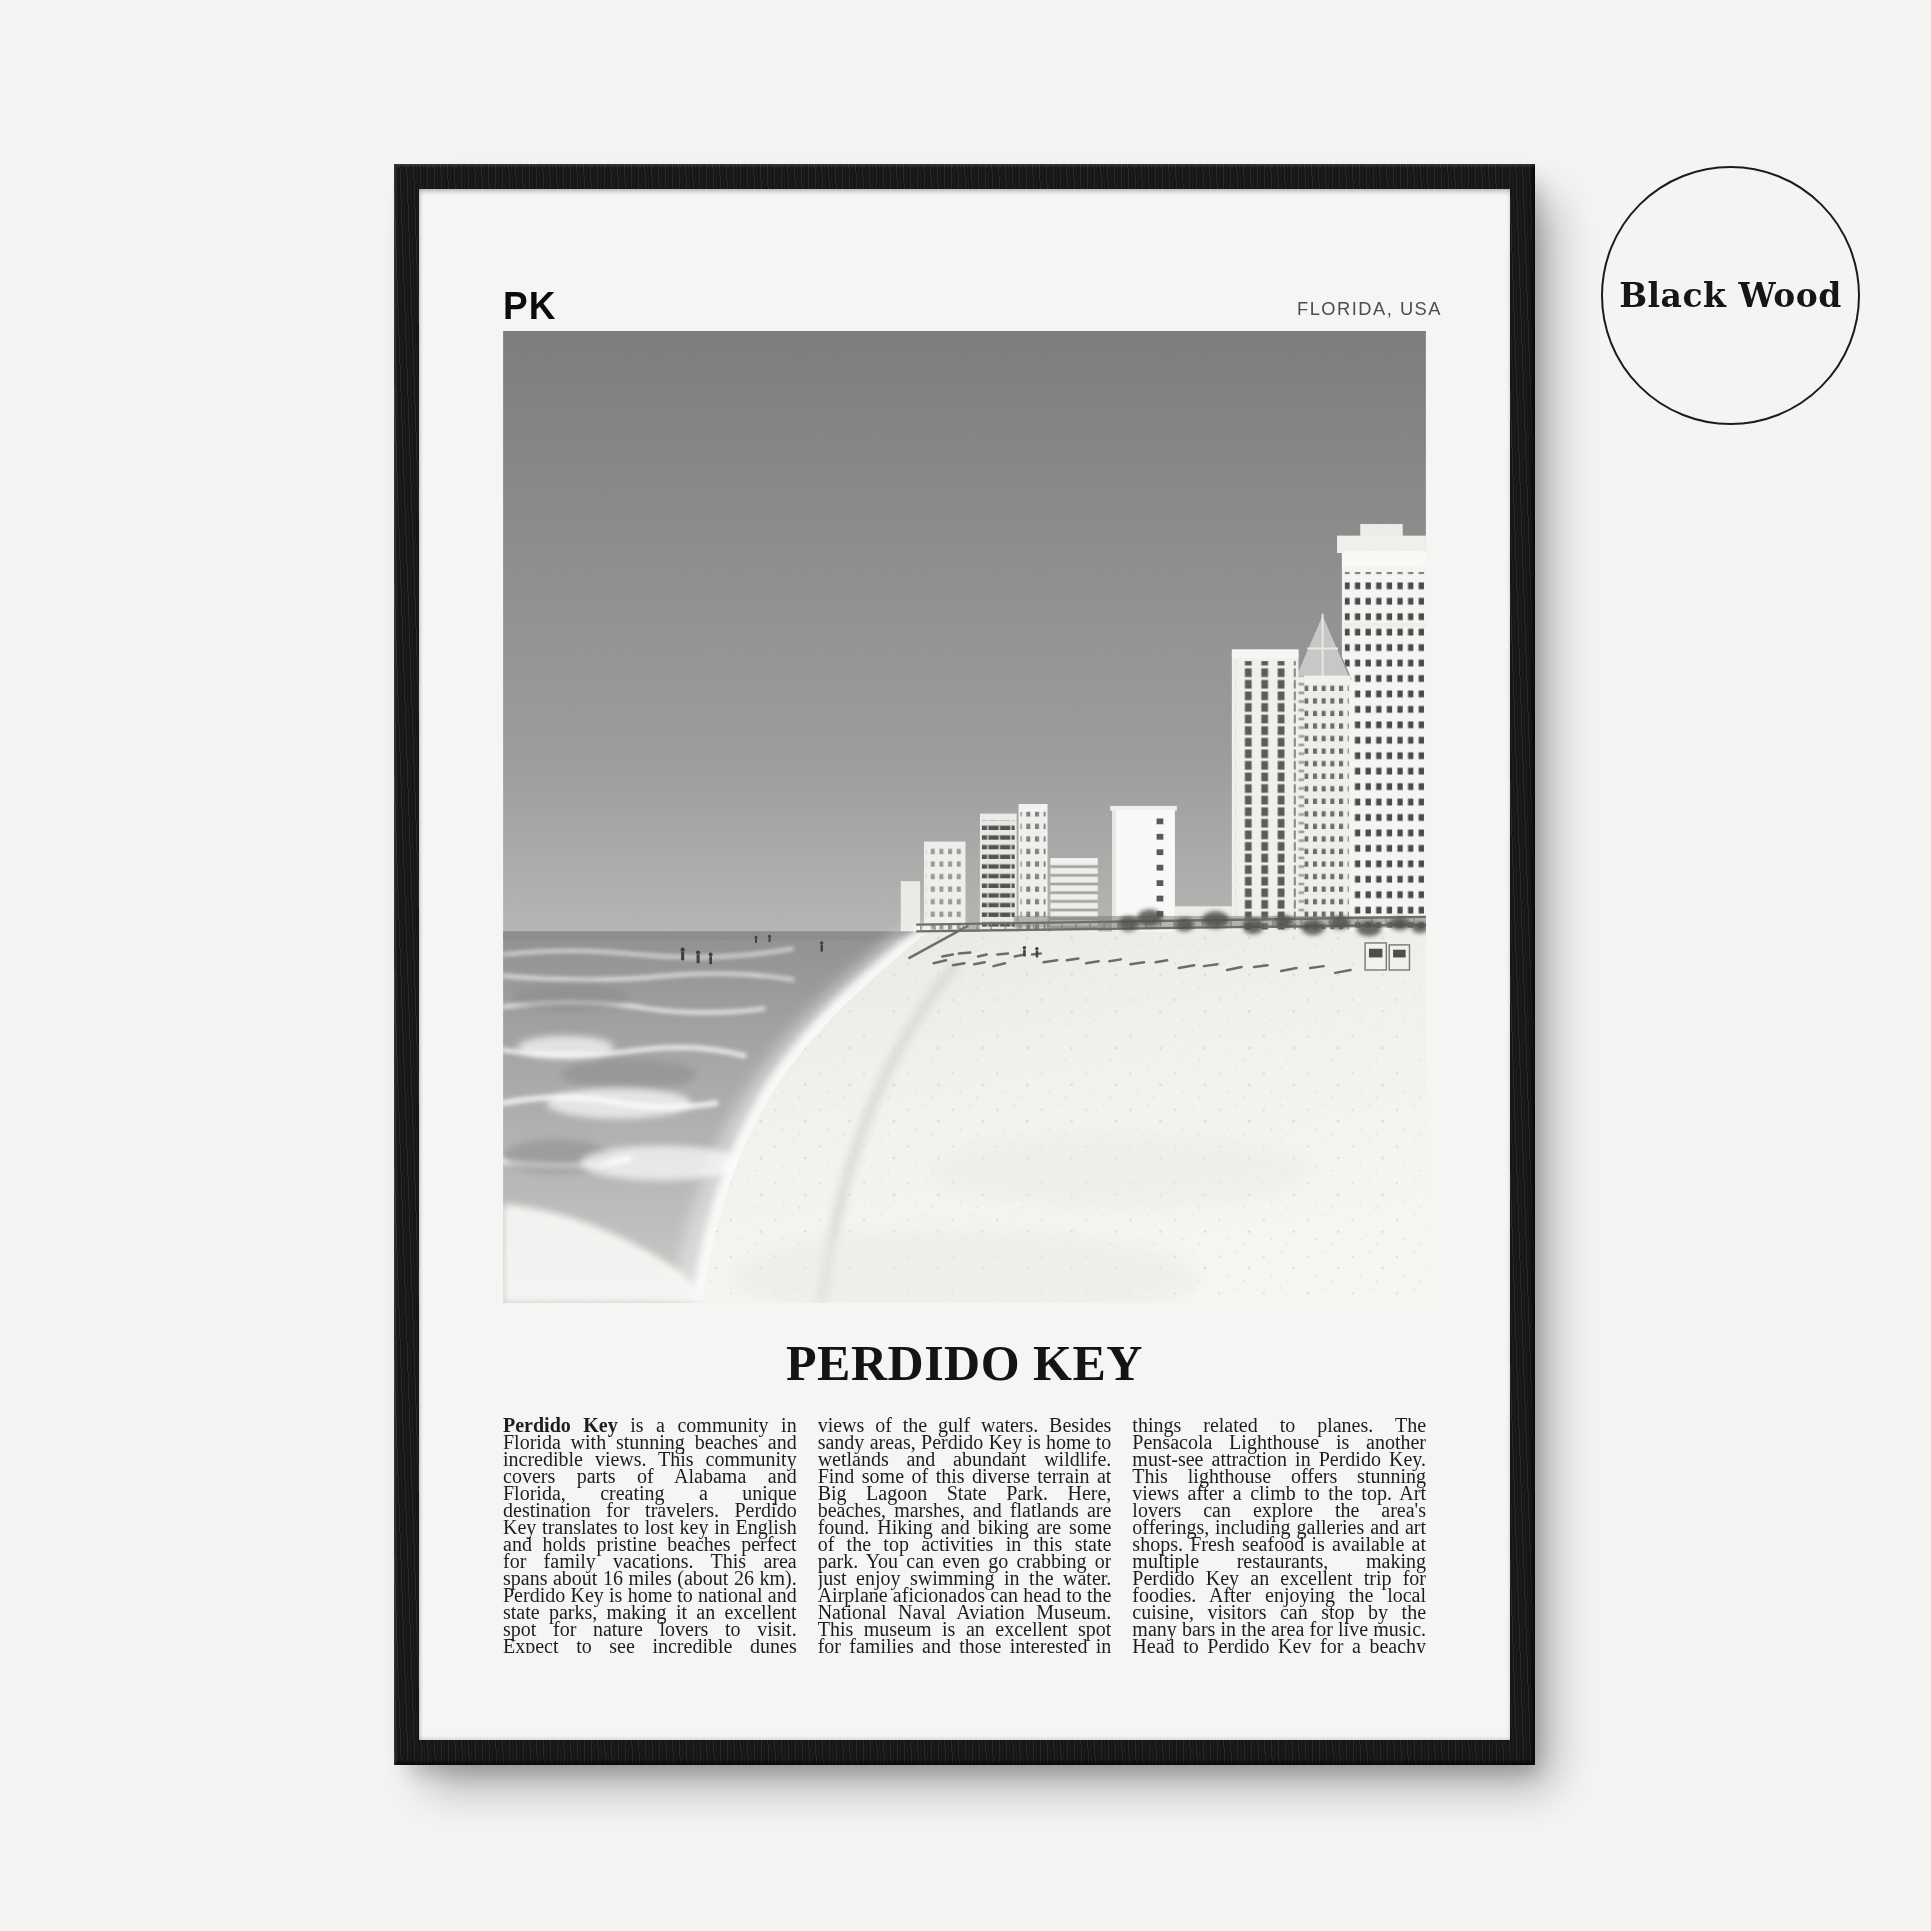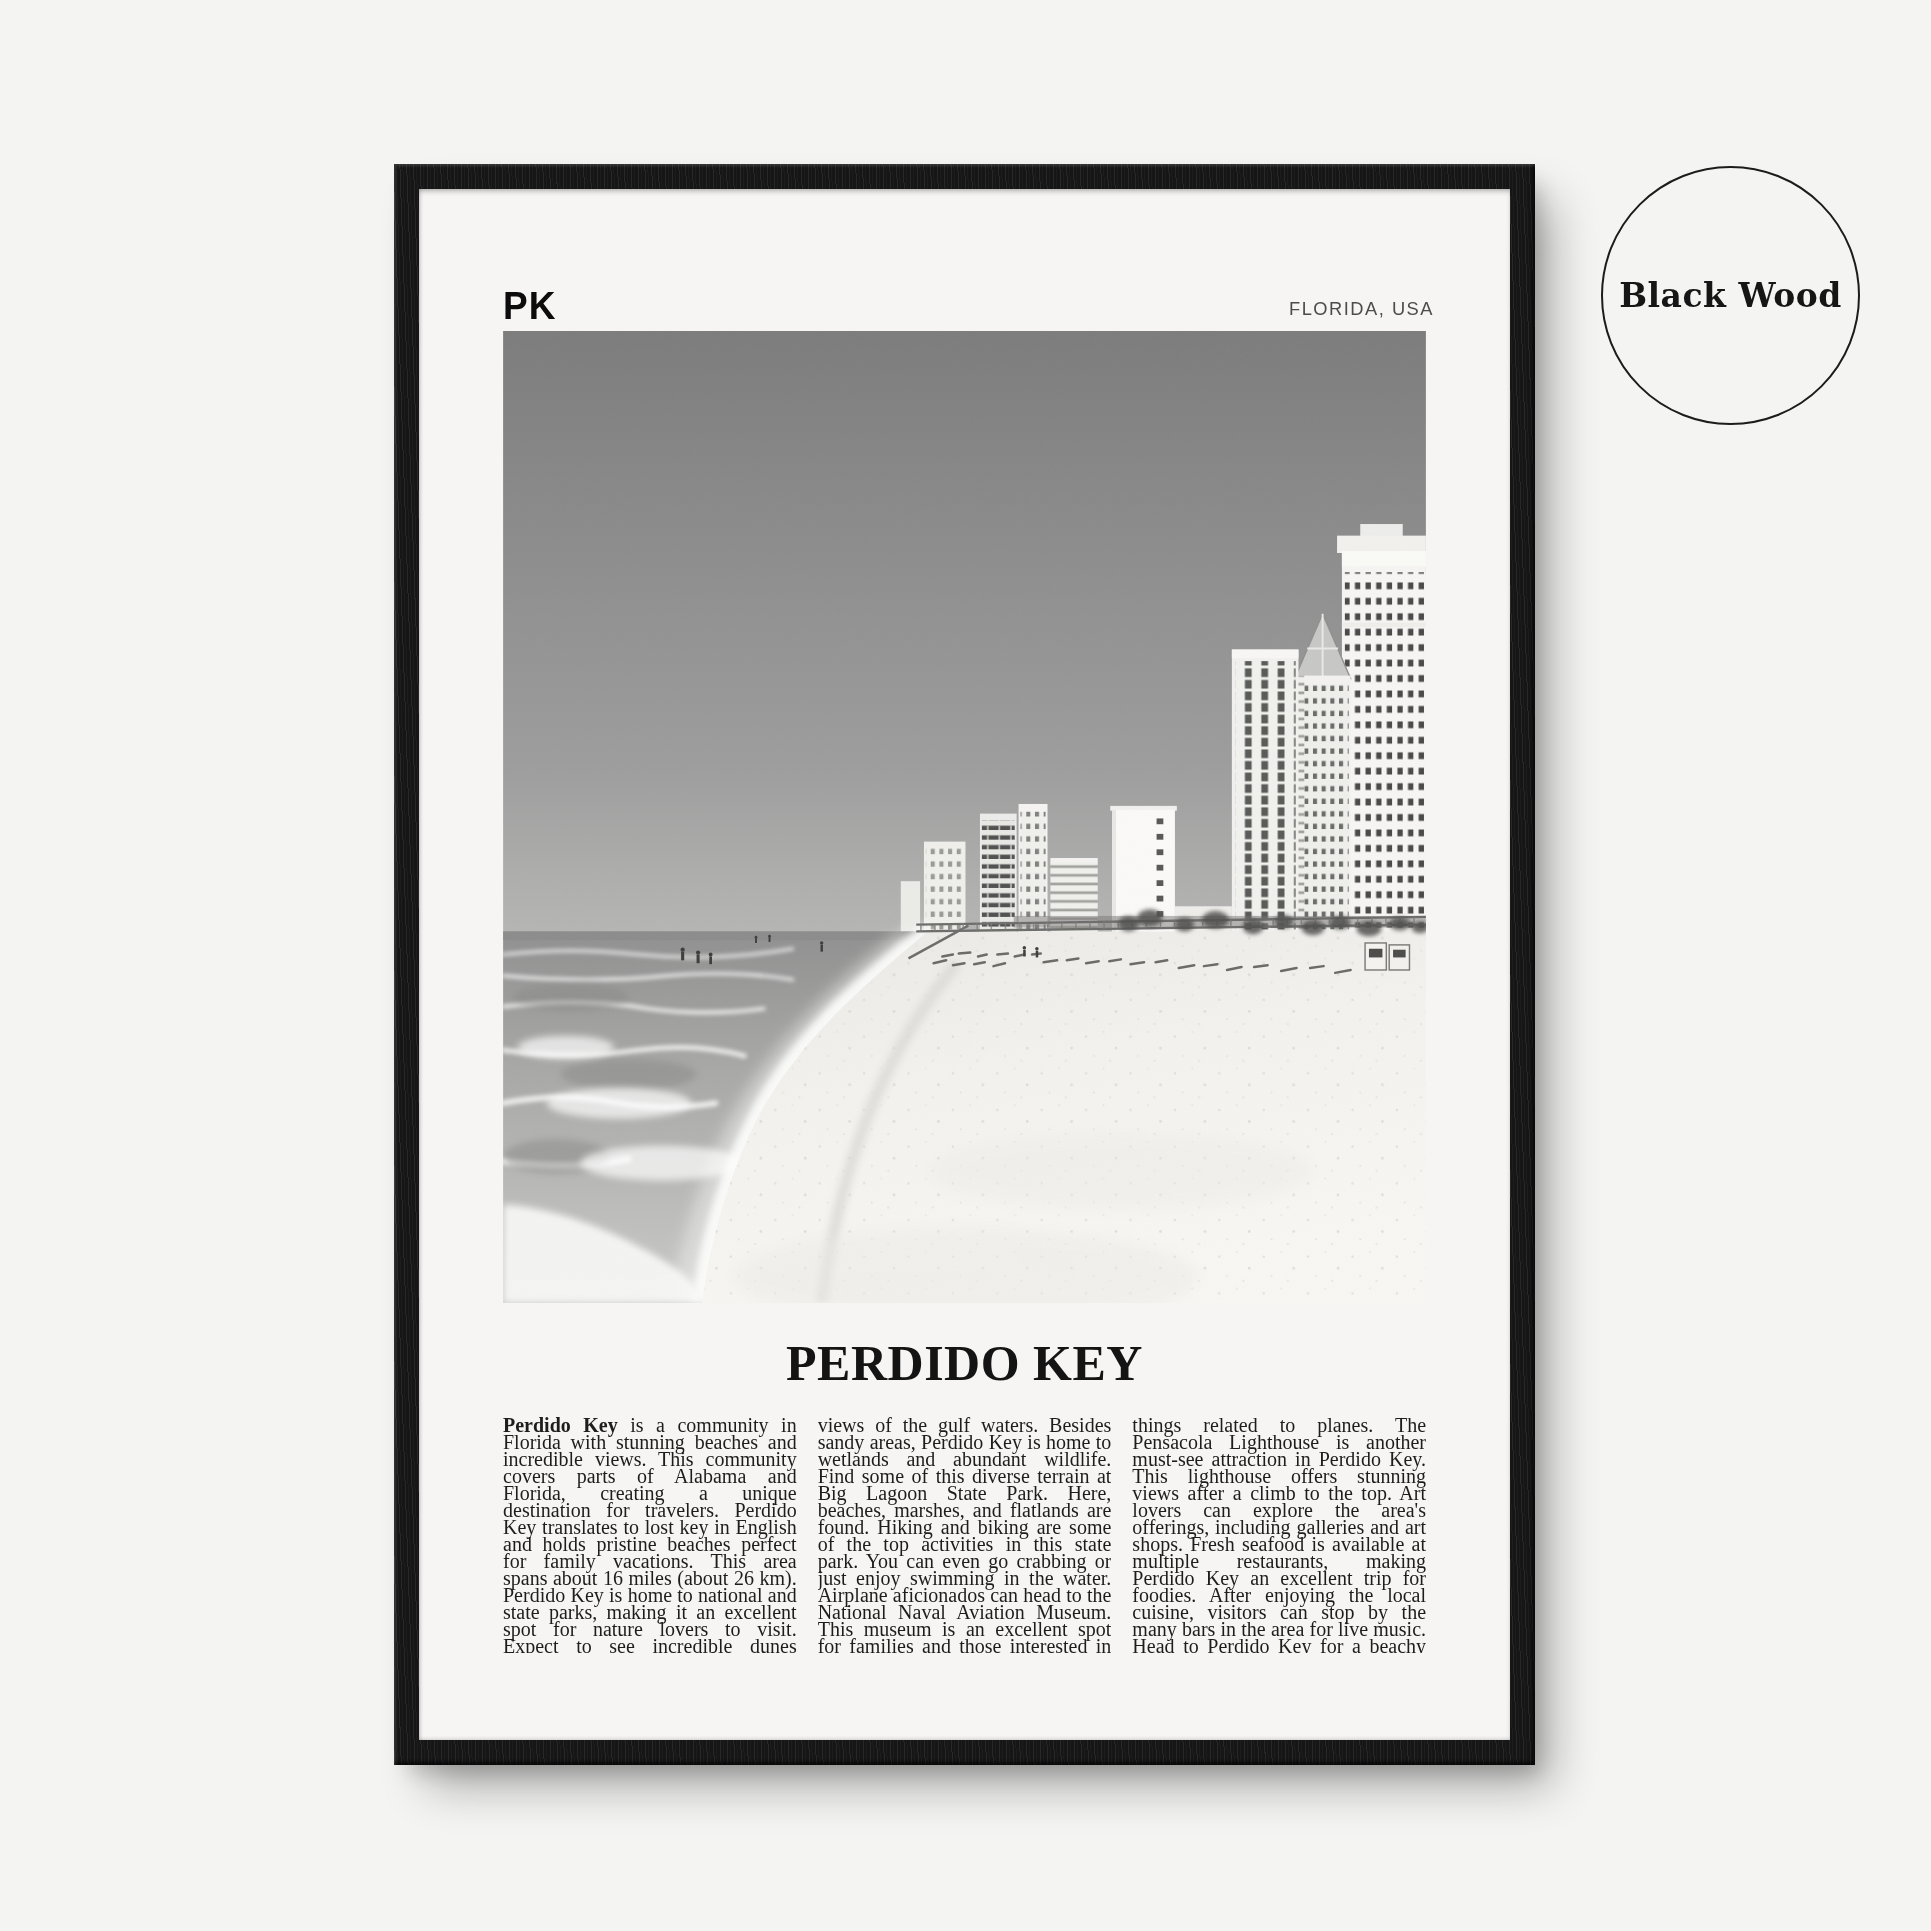--- a/index.html
+++ b/index.html
@@ -33,21 +33,21 @@
                 inset 2.9px 0 5.8px -2.9px rgba(0,0,0,.22);
     padding-left: 44px;
   }
   .monogram{
     position:absolute;left:84px;top:95px;
     font-family:"Liberation Sans", sans-serif;
     font-weight:700;font-size:37px;letter-spacing:1px;color:#0c0c0c;
     transform:scaleY(1.05);transform-origin:left top;
   }
   .location{
-    position:absolute;right:76px;top:109px;
+    position:absolute;right:68px;top:109px;
     font-family:"Liberation Sans", sans-serif;
     font-size:18.3px;letter-spacing:1.5px;color:#4c4c4c;
   }
   .photo{
     position:absolute;left:84px;top:142px;width:923px;height:972px;
     display:block;
   }
   .poster-title{
     position:absolute;left:0;top:1145px;width:100%;
     text-align:center;font-weight:700;font-size:50px;letter-spacing:0.5px;

